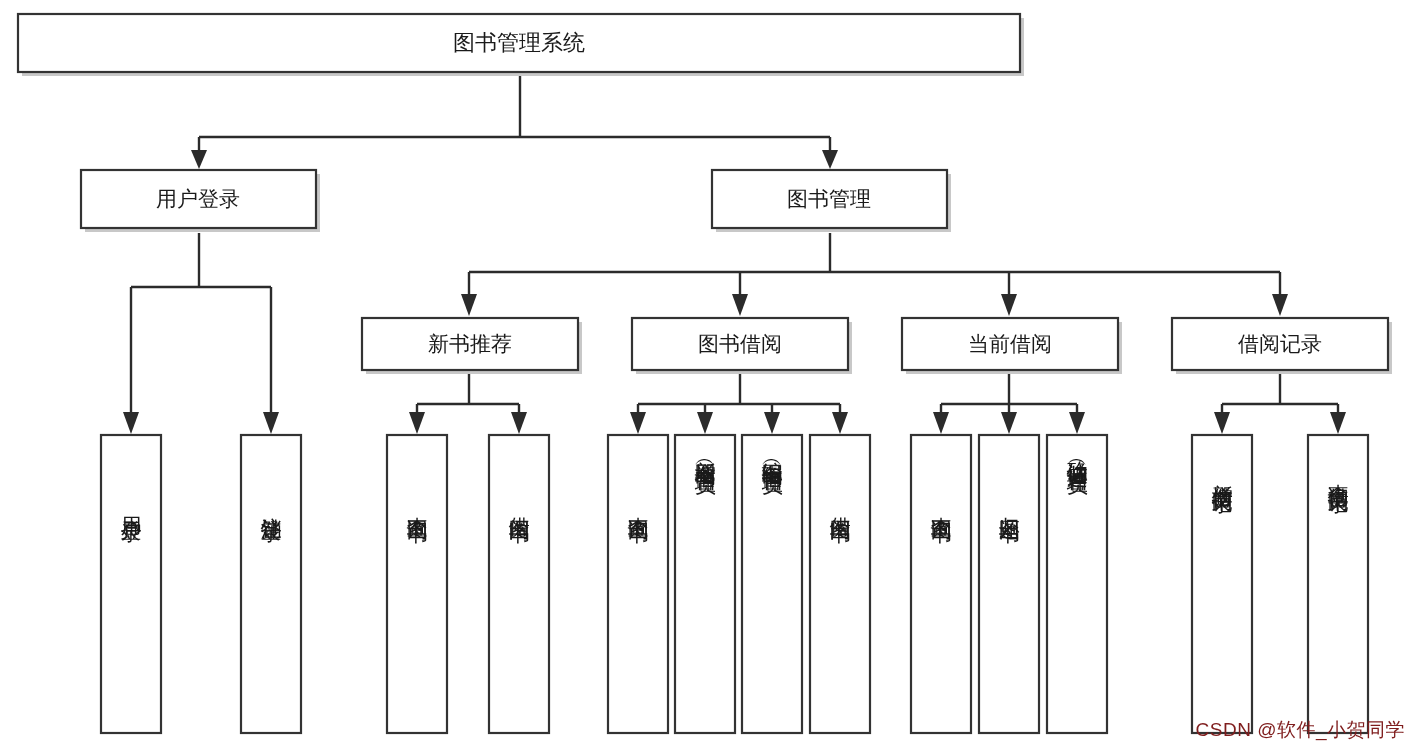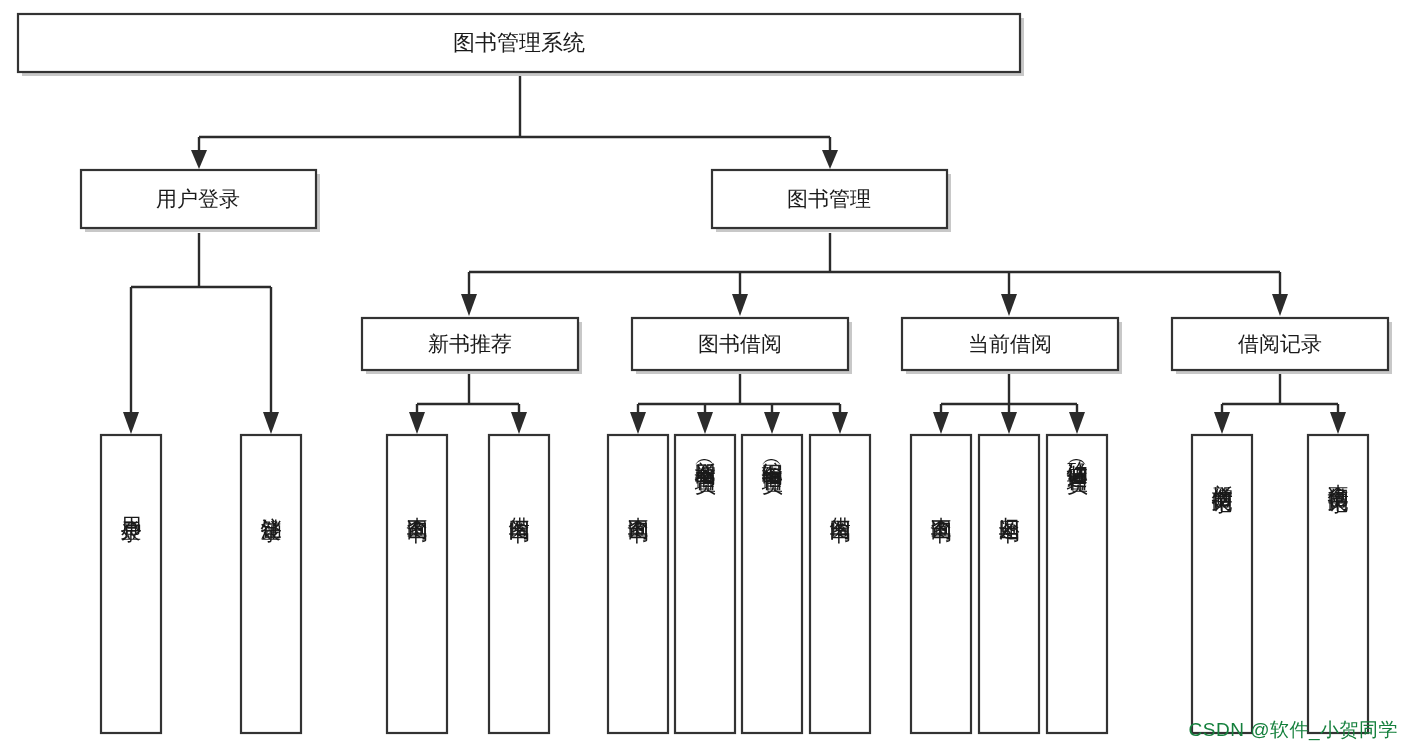--- a/index.html
+++ b/index.html
@@ -69,25 +69,25 @@
     text-orientation: upright;
     font-family: "Liberation Sans", "DejaVu Sans", sans-serif;
     font-size: 21px;
     line-height: 1.06;
     color: #1a1a1a;
     letter-spacing: 2px;
     white-space: nowrap;
   }
   .watermark {
     position: absolute;
-    right: 7px;
+    right: 0;
     bottom: 4px;
     font-family: "Liberation Sans", "DejaVu Sans", sans-serif;
     font-size: 19px;
-    color: #15803d;
+    color: #7f1d1d;
     letter-spacing: 0.5px;
     user-select: none;
   }
 </style>
 </head>
 <body>
 
 <div id="diagram-root">
 
   <svg class="diagram-canvas" viewBox="0 0 1405 747">

